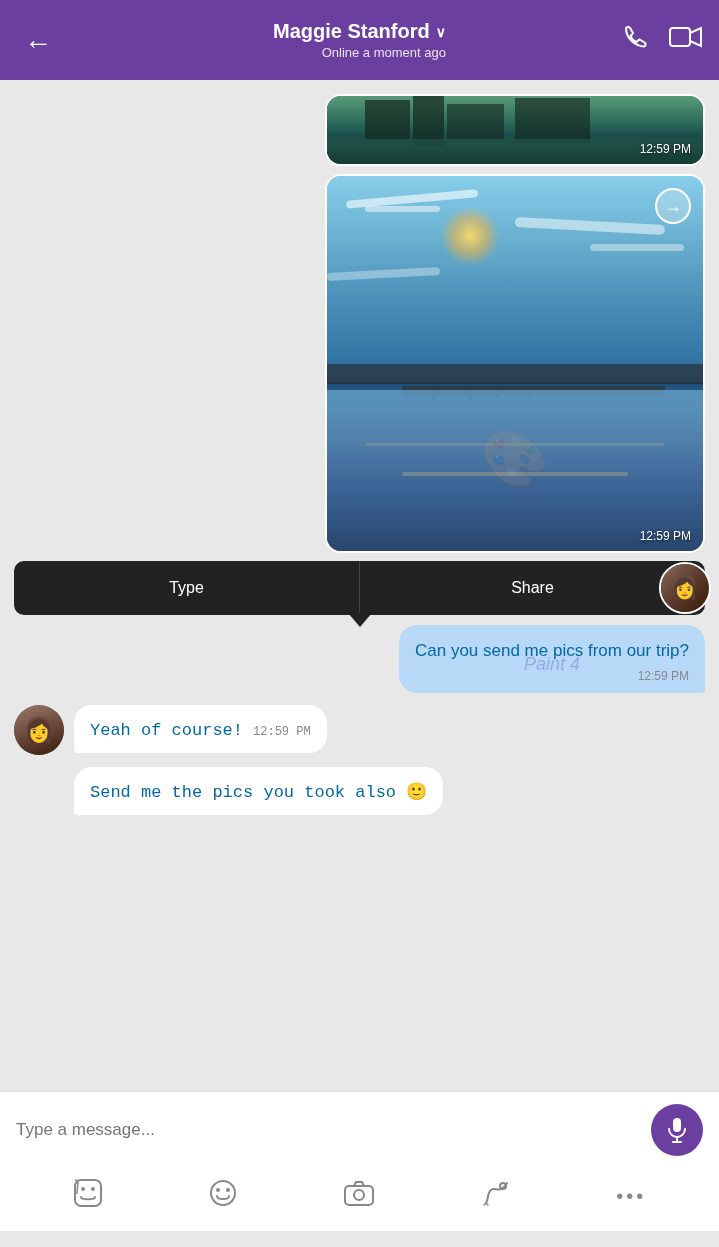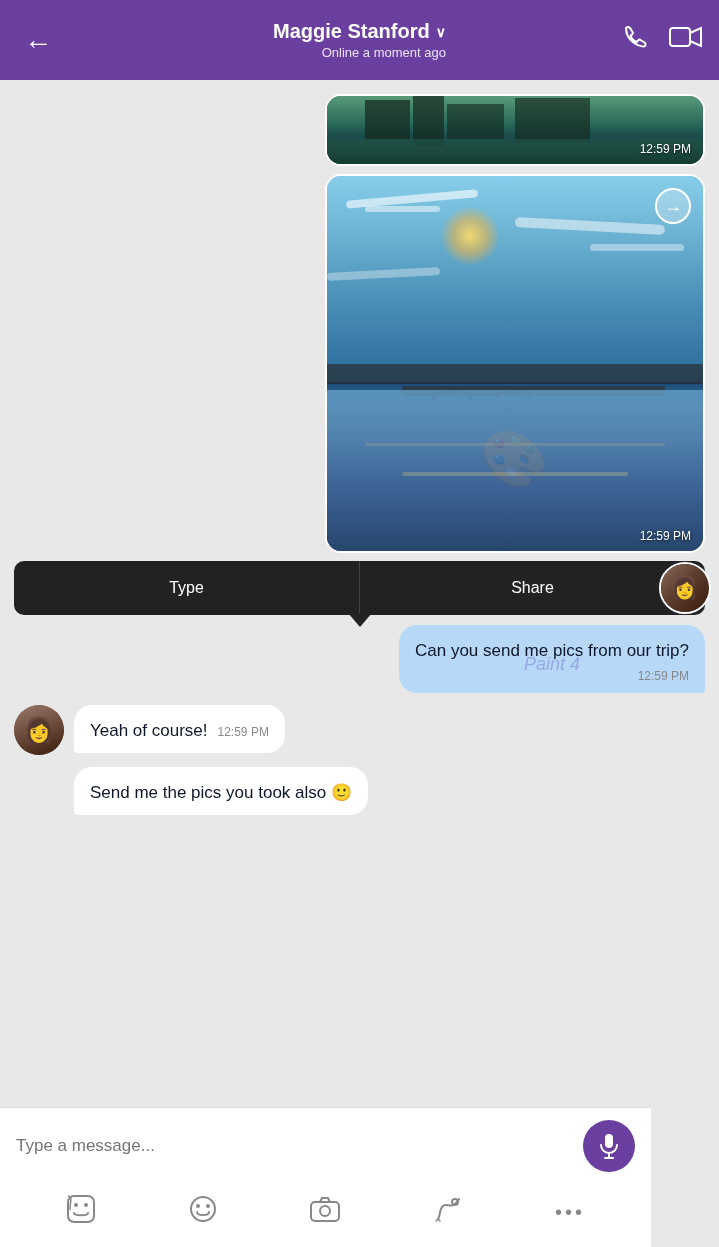--- a/index.html
+++ b/index.html
@@ -141,21 +141,21 @@
     }
     .msg-bubble-outgoing {
       background: #b8d8f8;
       border-radius: 18px 18px 4px 18px;
       padding: 14px 16px 10px 16px;
       max-width: 490px;
       position: relative;
     }
     .msg-text {
       font-size: 17px;
-      color: #0f172a;
+      color: #0369a1;
       line-height: 1.4;
     }
     .msg-footer {
       display: flex;
       justify-content: flex-end;
       align-items: center;
       margin-top: 6px;
       gap: 8px;
     }
     .msg-watermark-text {
@@ -189,40 +189,41 @@
       background: linear-gradient(160deg, #8a6a5a 0%, #5a3a2a 60%, #2a1a0a 100%);
       display: flex;
       align-items: center;
       justify-content: center;
     }
     .msg-bubble-incoming {
       background: white;
       border-radius: 18px 18px 18px 4px;
       padding: 14px 16px 10px 16px;
       max-width: 420px;
+      font-family: Liberation Mono, monospace;
     }
     .msg-inline {
       display: flex;
       align-items: baseline;
       gap: 10px;
       flex-wrap: wrap;
     }
 
     
     .msg-incoming-noavatar-wrap {
       display: flex;
       padding: 6px 24px 6px 74px;
     }
 
     
     .bottom-bar {
       position: fixed;
-      bottom: 0;
+      bottom: 16px;
       left: 0;
-      width: 651px;
+      width: 719px;
       background: white;
       border-top: 1px solid #ddd;
     }
     .input-row {
       display: flex;
       align-items: center;
       padding: 12px 16px;
       gap: 10px;
     }
     .message-input {

